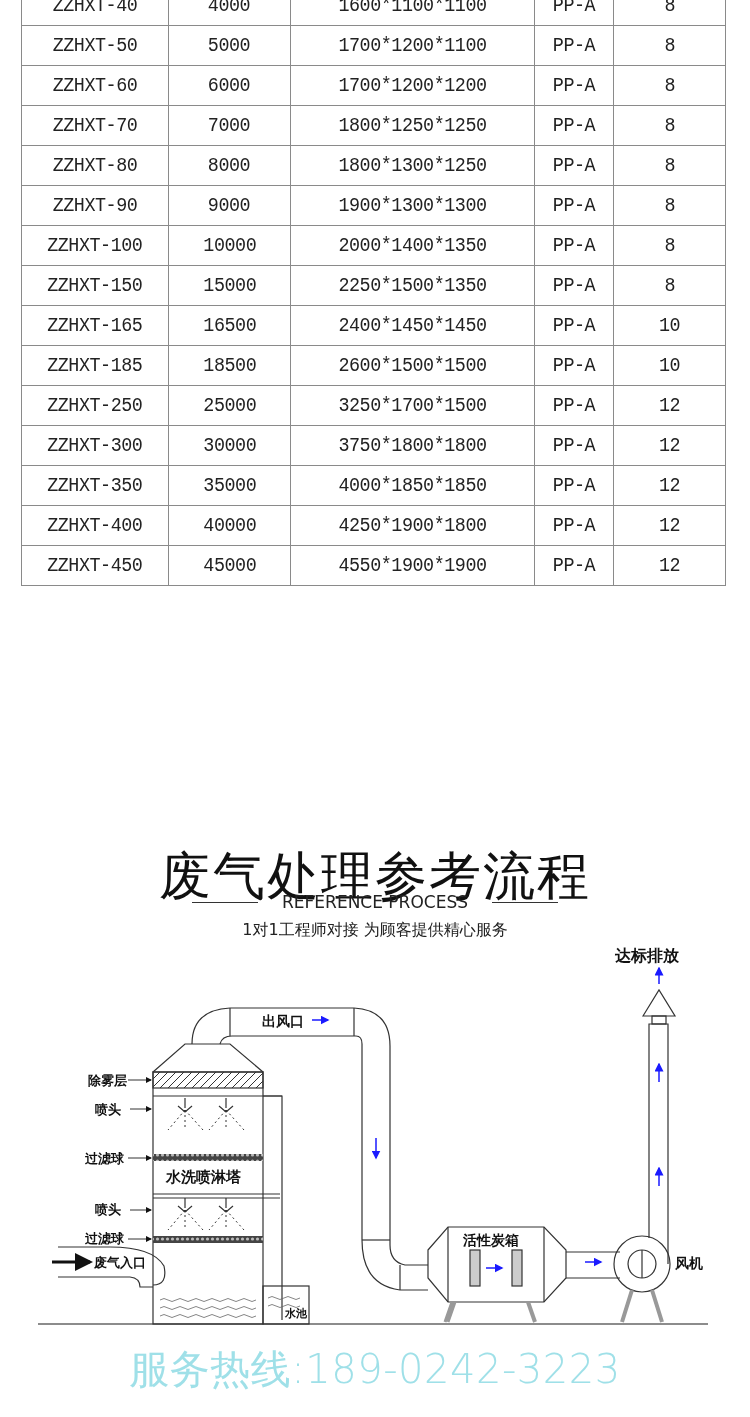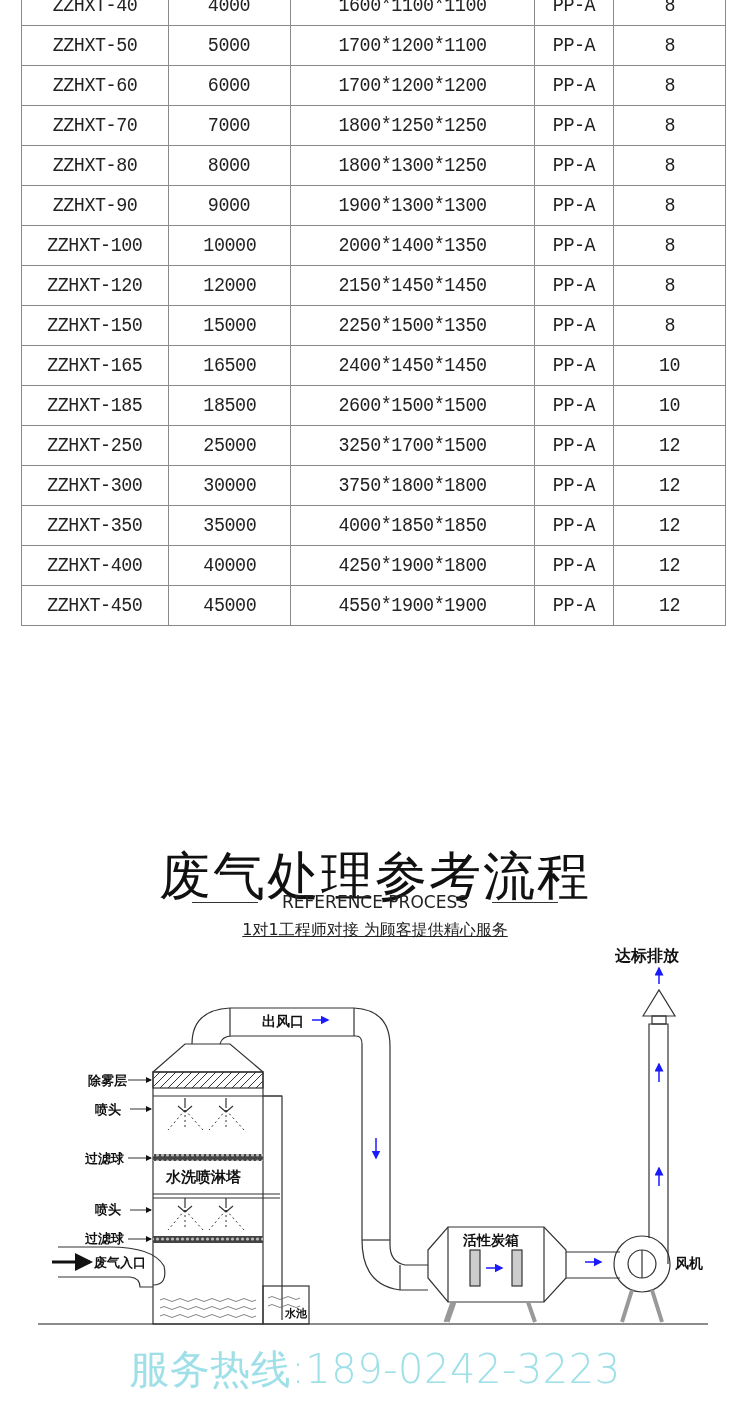--- a/index.html
+++ b/index.html
@@ -4,21 +4,21 @@
 <style>
   html, body { margin:0; padding:0; background:#ffffff; }
   body { width:750px; height:1417px; position:relative; overflow:hidden; font-family:"DejaVu Serif", serif; }
   .spec-table { position:absolute; left:21px; top:-15px; width:704px; border-collapse:collapse; table-layout:fixed; }
   .spec-table td { border:1px solid #8a8a8a; height:39px; padding:0; text-align:center; font-family:"Liberation Mono","DejaVu Sans Mono", monospace; font-size:20px; color:#222; letter-spacing:-0.5px; transform-origin:center; }
   .spec-table td span { display:inline-block; transform:scaleX(0.92); }
   .title { position:absolute; left:0; width:750px; top:826px; text-align:center; font-family:"DejaVu Sans", sans-serif; font-size:52px; color:#111; letter-spacing:2px;margin-top:16px; }
   .subtitle-row { position:absolute; left:0; width:750px; top:892px; display:flex; justify-content:center; align-items:center; gap:24px; }
   .subtitle-row .line { width:66px; height:1px; background:#333; }
   .subtitle { font-family:"DejaVu Sans", sans-serif; font-size:17px; color:#222; }
-  .tagline { position:absolute; left:0; width:750px; top:920px; text-align:center; font-family:"DejaVu Sans", sans-serif; font-size:16px; color:#222;text-decoration:underline; }
+  .tagline { position:absolute; left:0; width:750px; top:920px; text-align:center; font-family:"DejaVu Sans", sans-serif; font-size:16px; color:#222; }
   .diagram { position:absolute; left:0; top:930px; width:750px; height:400px; }
   .diagram text { font-family:"DejaVu Serif", serif; fill:#111; font-weight:bold; }
   .hotline { position:absolute; left:0; width:750px; top:1342px; text-align:center; font-family:"DejaVu Sans", sans-serif; font-size:40px; font-weight:300; color:#9fe0e8; letter-spacing:0.5px; }
 </style>
 </head>
 <body>
 
 <table class="spec-table">
   <colgroup>
     <col style="width:147px">
@@ -67,27 +67,20 @@
         <td><span>ZZHXT-90</span></td>
         <td><span>9000</span></td>
         <td><span>1900*1300*1300</span></td>
         <td><span>PP-A</span></td>
         <td><span>8</span></td>
       </tr>
       <tr>
         <td><span>ZZHXT-100</span></td>
         <td><span>10000</span></td>
         <td><span>2000*1400*1350</span></td>
-        <td><span>PP-A</span></td>
-        <td><span>8</span></td>
-      </tr>
-      <tr>
-        <td><span>ZZHXT-120</span></td>
-        <td><span>12000</span></td>
-        <td><span>2150*1450*1450</span></td>
         <td><span>PP-A</span></td>
         <td><span>8</span></td>
       </tr>
       <tr>
         <td><span>ZZHXT-150</span></td>
         <td><span>15000</span></td>
         <td><span>2250*1500*1350</span></td>
         <td><span>PP-A</span></td>
         <td><span>8</span></td>
       </tr>

